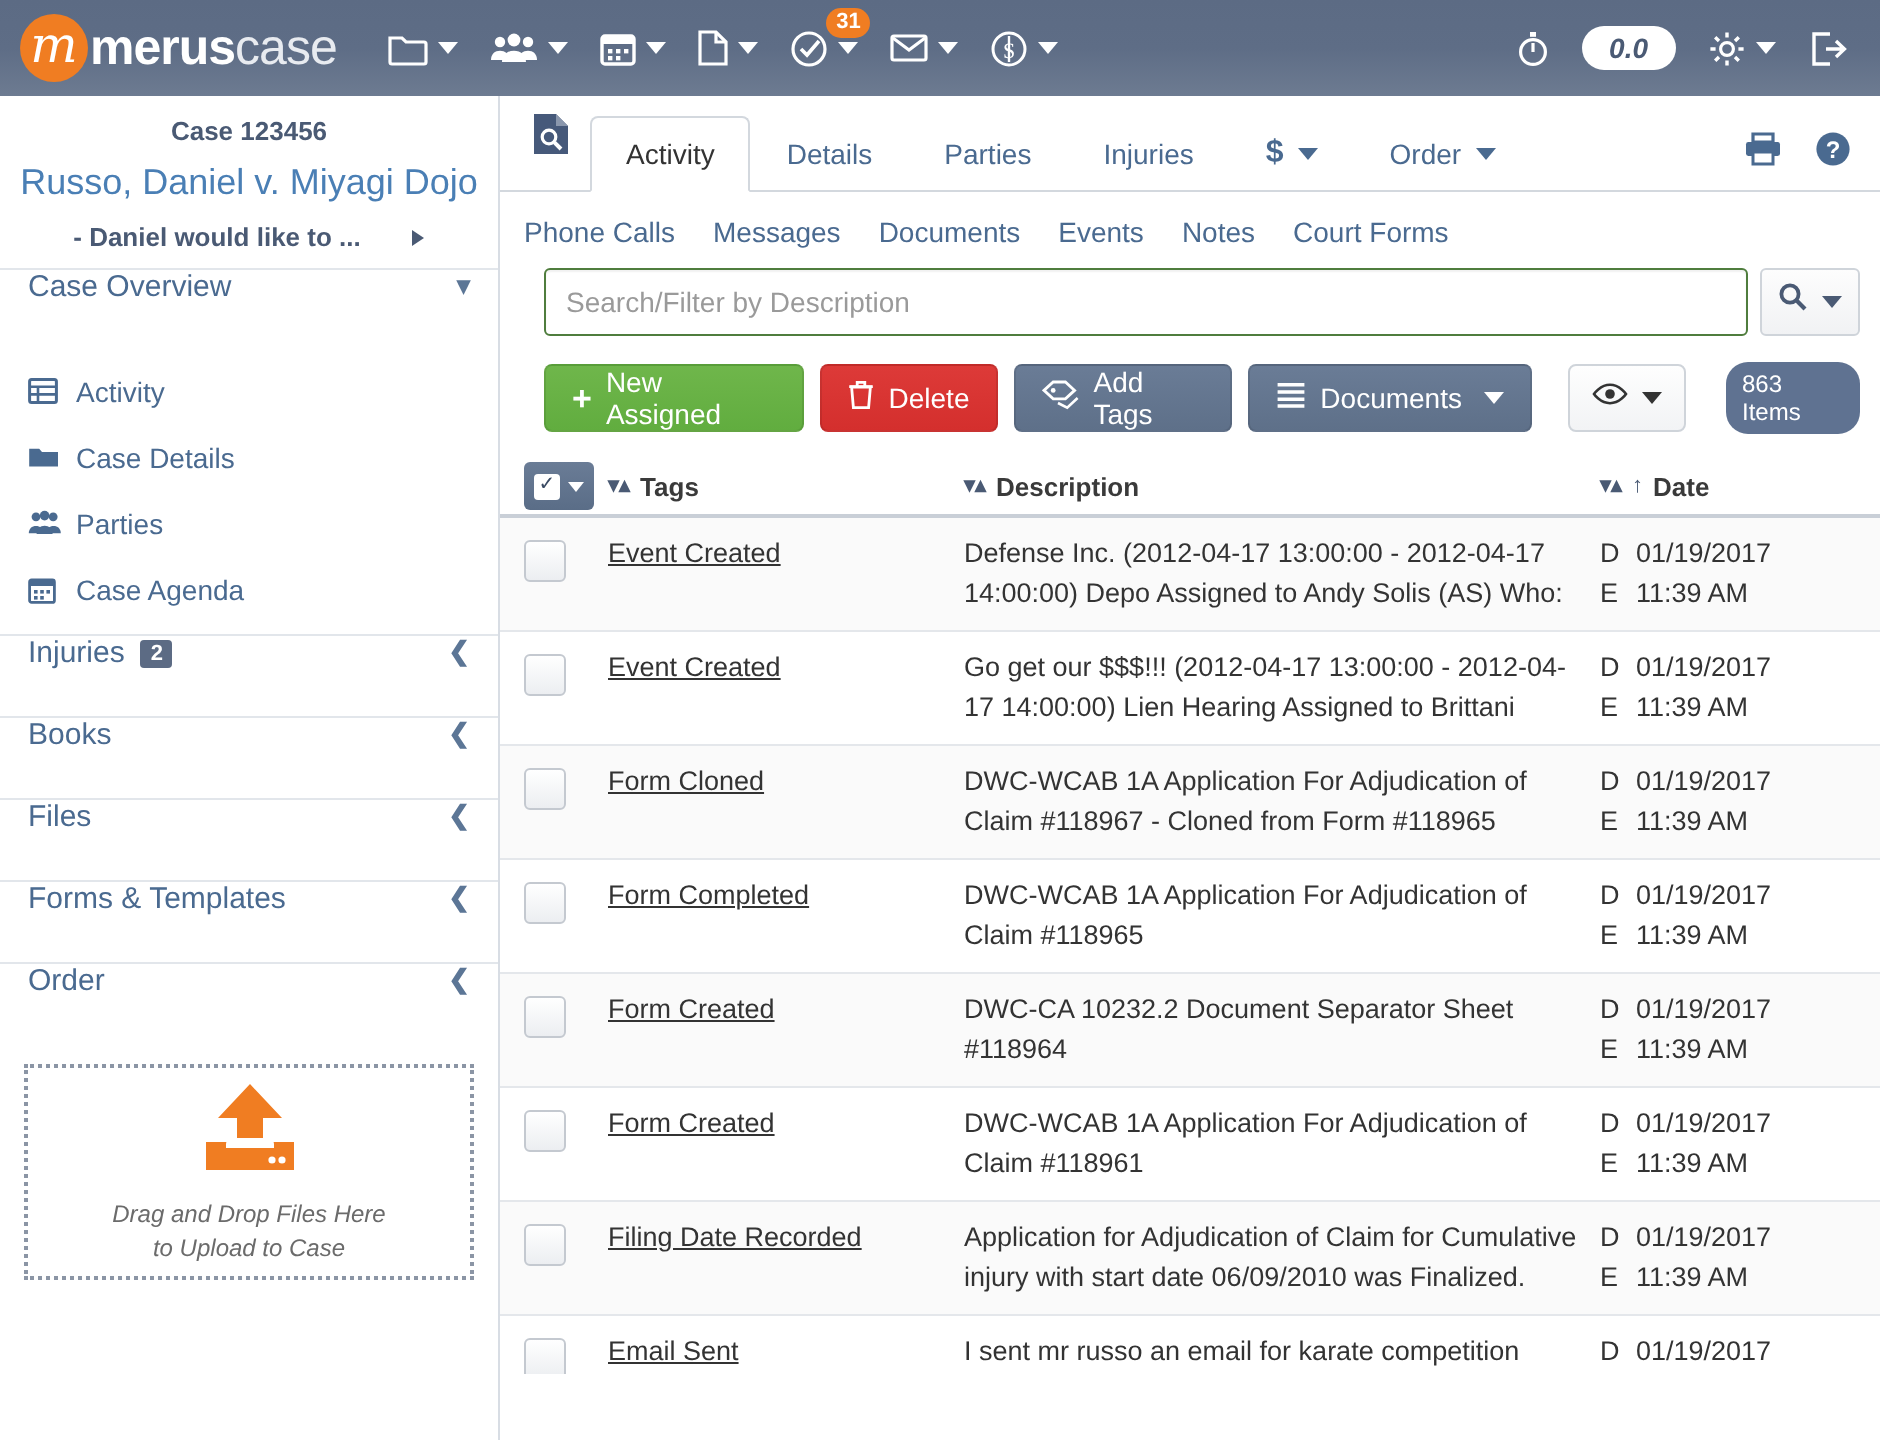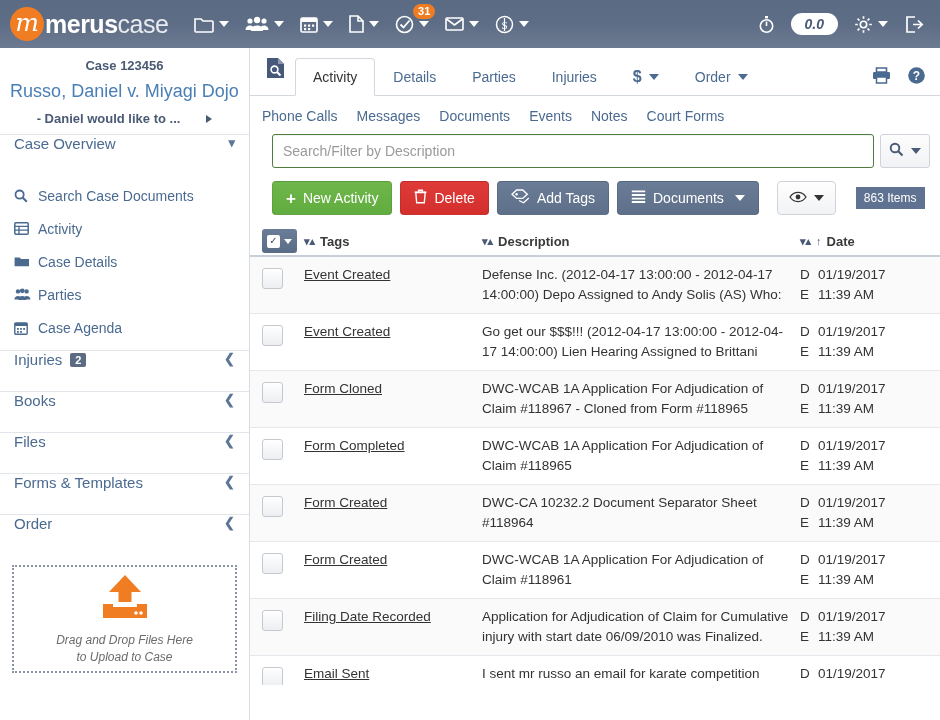--- a/index.html
+++ b/index.html
@@ -290,21 +290,21 @@
     padding: 0 11px;
     cursor: pointer;
     color: #3a3a3a;
     margin-left: 10px;
   }
   .items-badge {
     background: #5f7291;
     color: #fff;
     font-size: 12px;
     padding: 4px 8px;
-    border-radius: 0;
+    border-radius: 11px;
     margin-left: 12px;
   }
 
   
   .tablewrap { margin-top: 12px; }
   .thead {
     display: flex; align-items: stretch;
     border-bottom: 2px solid #c9cfd7;
     height: 30px;
     padding-left: 12px;
@@ -503,29 +503,20 @@
       <span>- Daniel would like to ...</span>
       <span class="tri"></span>
     </div>
 
     <div class="sb-section">
       <span class="sb-section-label">Case Overview</span>
       <span class="chev">▾</span>
     </div>
 
     <div class="sb-nav">
-      <div class="sb-link">
-        <span class="ico">
-          <svg width="14" height="14" viewBox="0 0 14 14">
-              <circle cx="5.6" cy="5.6" r="4.1" fill="none" stroke="#4a6a90" stroke-width="1.8"></circle>
-              <path d="M8.8 8.8l4 4" stroke="#4a6a90" stroke-width="2"></path>
-            </svg>
-        </span>
-        <span>Search Case Documents</span>
-      </div>
       <div class="sb-link">
         <span class="ico">
           <svg width="15" height="13" viewBox="0 0 15 13">
               <rect x="0.8" y="0.8" width="13.4" height="11.4" rx="1" fill="none" stroke="#4a6a90" stroke-width="1.5"></rect>
               <path d="M0.8 4.4h13.4M0.8 8.2h13.4M5 4.4v7.8" stroke="#4a6a90" stroke-width="1.3"></path>
             </svg>
         </span>
         <span>Activity</span>
       </div>
       <div class="sb-link">
@@ -680,21 +671,21 @@
               <path d="M9.3 9.3l4.2 4.2" stroke="#4a5a74" stroke-width="2.1"></path>
             </svg>
         </span>
         <span style="width:0;height:0;border-left:5px solid transparent;border-right:5px solid transparent;border-top:6px solid #4a5a74;"></span>
       </div>
     </div>
 
     <div class="toolbar">
       <div class="btn btn-green">
         <span style="font-size:17px;font-weight:bold;line-height:1">+</span>
-        <span>New Activity</span>
+        <span>New Assigned</span>
       </div>
       <div class="btn btn-red">
         <span>
           <svg width="13" height="15" viewBox="0 0 13 15">
             <path d="M1.8 3.5h9.4l-.9 10.3H2.7z" fill="none" stroke="#fff" stroke-width="1.4"></path>
             <path d="M0.6 3.3h11.8M4.6 1.2h3.8v2.1H4.6z" fill="none" stroke="#fff" stroke-width="1.4"></path>
           </svg>
         </span>
         <span>Delete</span>
       </div>

